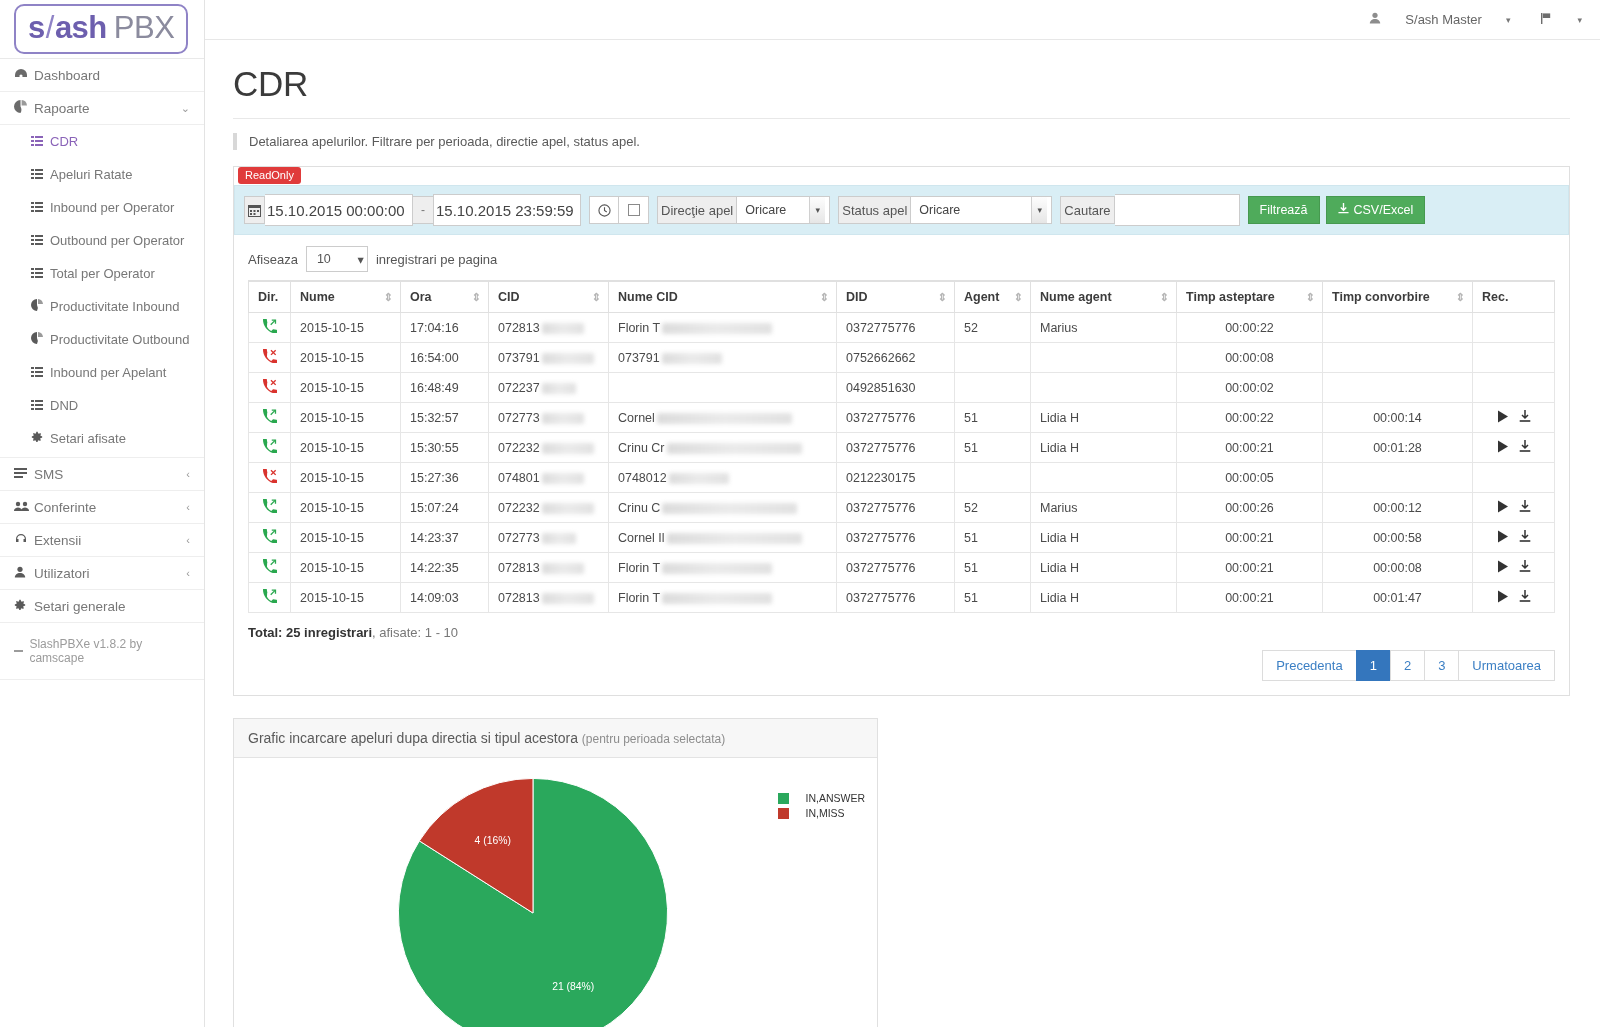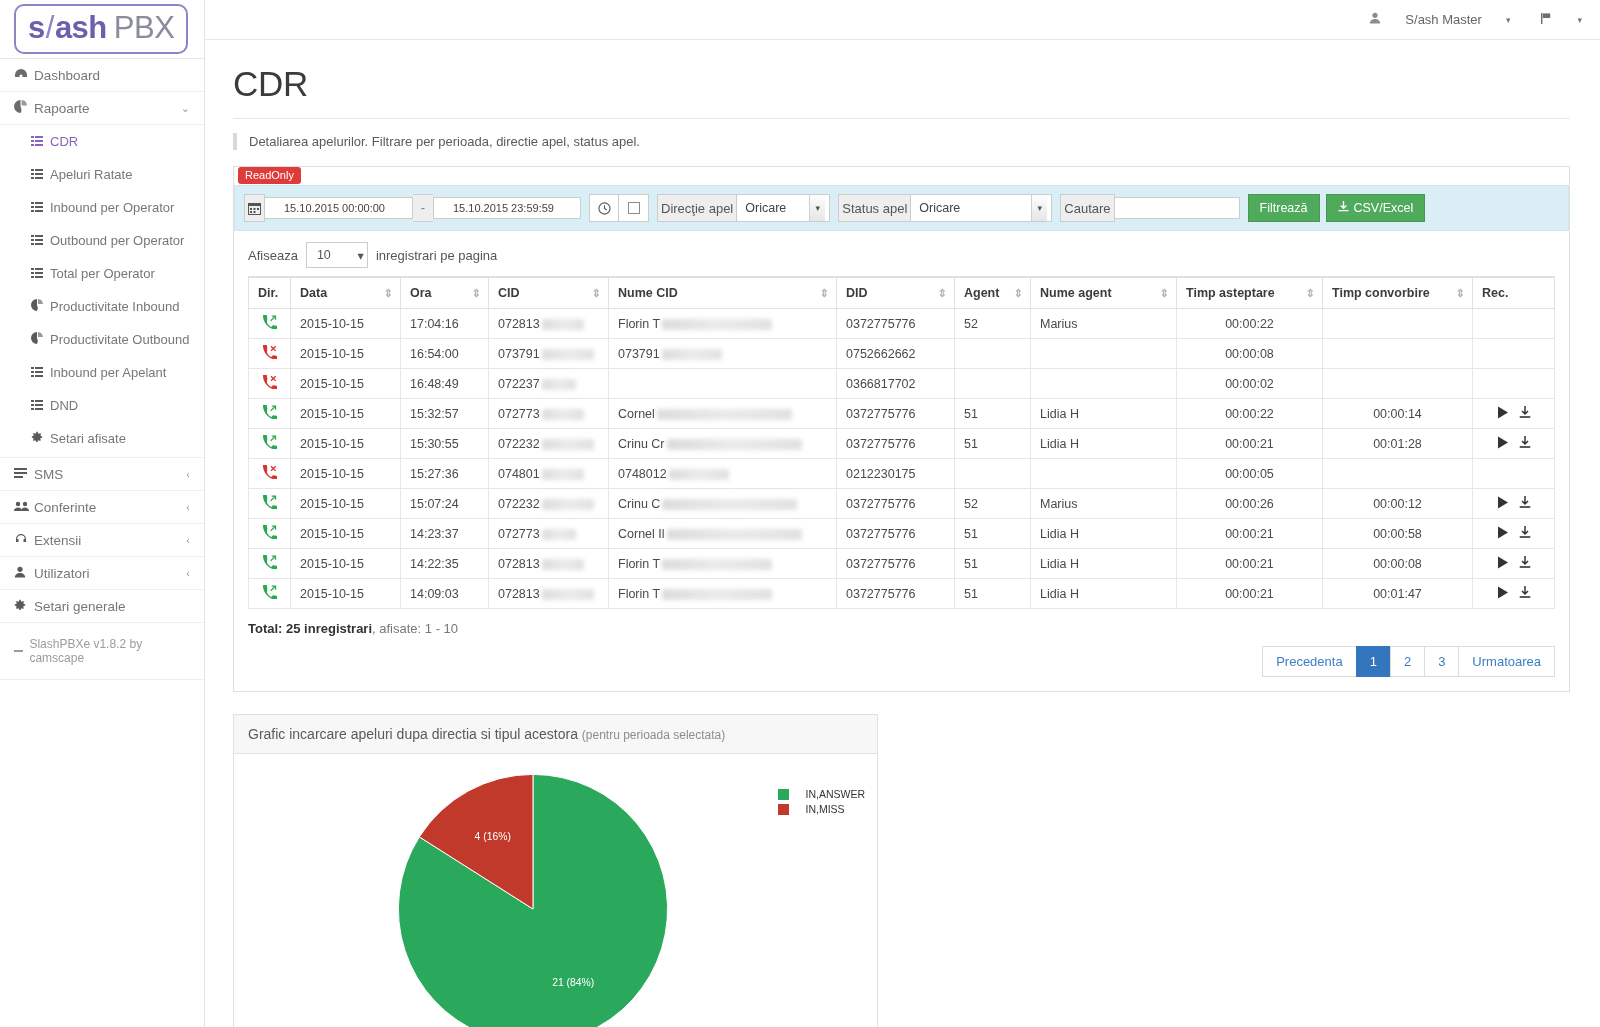--- a/index.html
+++ b/index.html
@@ -100,22 +100,22 @@
     background: #d9eef5; border: 1px solid #cfe6ee;
     padding: 8px 9px; display: flex; align-items: center; gap: 0;
   }
   .inp-group { display: flex; align-items: center; }
   .ig-addon {
     background: #eeeeee; border: 1px solid #cccccc; height: 28px;
     display: flex; align-items: center; justify-content: center;
     padding: 0 3px; font-size: 13px; color: #555;
   }
   .ig-input {
-    background: #fff; border: 1px solid #cccccc; border-left: none; height: 22px;
-    display: flex; align-items: center; padding: 0 19px; font-size: 11px; color: #444;
+    background: #fff; border: 1px solid #cccccc; border-left: none; height: 32px;
+    display: flex; align-items: center; padding: 0 2px; font-size: 15px; color: #444;
   }
   .dash-sep {
     background: #eeeeee; border: 1px solid #cccccc; border-left: none; border-right: none;
     height: 28px; display: flex; align-items: center; padding: 0 8px; color: #777; font-size: 12px;
   }
   .sel {
     height: 28px; border: 1px solid #cccccc; background: #fff;
     display: flex; align-items: center; justify-content: space-between;
     padding: 0 4px 0 8px; font-size: 12.5px; color: #444; min-width: 80px;
   }
@@ -542,21 +542,21 @@
             <span>10</span>
             <span class="arrow-box">▾</span>
           </span>
           <span>inregistrari pe pagina</span>
         </div>
 
         <table class="cdr">
           <thead>
             <tr>
               <th style="width:42px"><span>Dir.</span></th>
-              <th style="width:110px"><span>Data</span><span class="sort">⇕</span></th>
+              <th style="width:110px"><span>Nume</span><span class="sort">⇕</span></th>
               <th style="width:88px"><span>Ora</span><span class="sort">⇕</span></th>
               <th style="width:120px"><span>CID</span><span class="sort">⇕</span></th>
               <th style="width:228px"><span>Nume CID</span><span class="sort">⇕</span></th>
               <th style="width:118px"><span>DID</span><span class="sort">⇕</span></th>
               <th style="width:76px"><span>Agent</span><span class="sort">⇕</span></th>
               <th style="width:146px"><span>Nume agent</span><span class="sort">⇕</span></th>
               <th style="width:146px"><span>Timp asteptare</span><span class="sort">⇕</span></th>
               <th style="width:150px"><span>Timp convorbire</span><span class="sort">⇕</span></th>
               <th><span>Rec.</span></th>
             </tr>
@@ -597,21 +597,21 @@
               </tr>
               <tr>
                 <td class="c-dir"><span><svg width="15" height="14" viewBox="0 0 16 15">
                       <path d="M4.3 7.6c1 2 2.6 3.6 4.6 4.6l1.6-1.6c.2-.2.5-.3.8-.2 1 .3 2 .5 3 .5.4 0 .8.3.8.8v2.5c0 .4-.3.8-.8.8C6.9 15 0 8.1 0 0c0-.4.3-.8.8-.8h2.6c.4 0 .8.3.8.8 0 1 .2 2 .5 3 .1.3 0 .6-.2.8L4.3 7.6z" fill="#d9332e" transform="translate(1,0.6)"></path>
                       <path d="M9.6 1.3l5 5M14.6 1.3l-5 5" stroke="#d9332e" stroke-width="1.5" fill="none"></path>
                     </svg></span></td>
                 <td>2015-10-15</td>
                 <td>16:48:49</td>
                 <td>072237<span class="redact w3"></span></td>
                 <td></td>
-                <td>0366817702</td>
+                <td>0492851630</td>
                 <td></td>
                 <td></td>
                 <td class="c-time">00:00:02</td>
                 <td class="c-time"></td>
                 <td class="c-rec"></td>
               </tr>
               <tr>
                 <td class="c-dir"><span><svg width="15" height="14" viewBox="0 0 16 15">
                       <path d="M4.3 7.6c1 2 2.6 3.6 4.6 4.6l1.6-1.6c.2-.2.5-.3.8-.2 1 .3 2 .5 3 .5.4 0 .8.3.8.8v2.5c0 .4-.3.8-.8.8C6.9 15 0 8.1 0 0c0-.4.3-.8.8-.8h2.6c.4 0 .8.3.8.8 0 1 .2 2 .5 3 .1.3 0 .6-.2.8L4.3 7.6z" fill="#2aa84f" transform="translate(1,0.6)"></path>
                       <path d="M10.4 1.2l4 0 0 4" stroke="#2aa84f" stroke-width="1.4" fill="none"></path>

